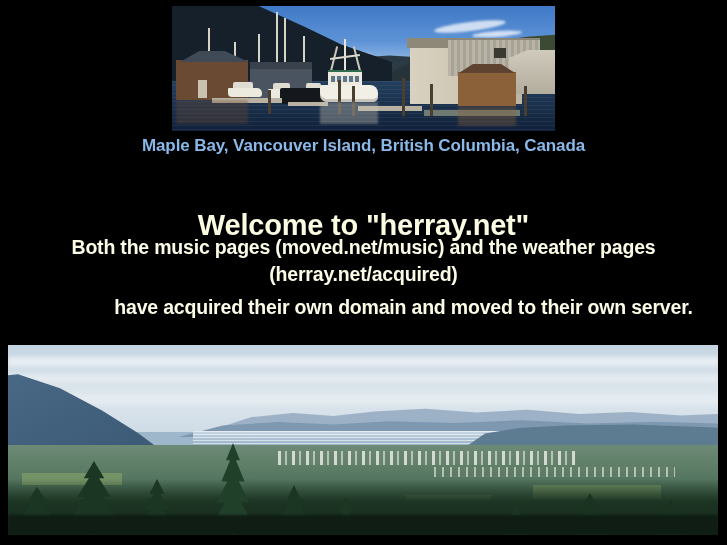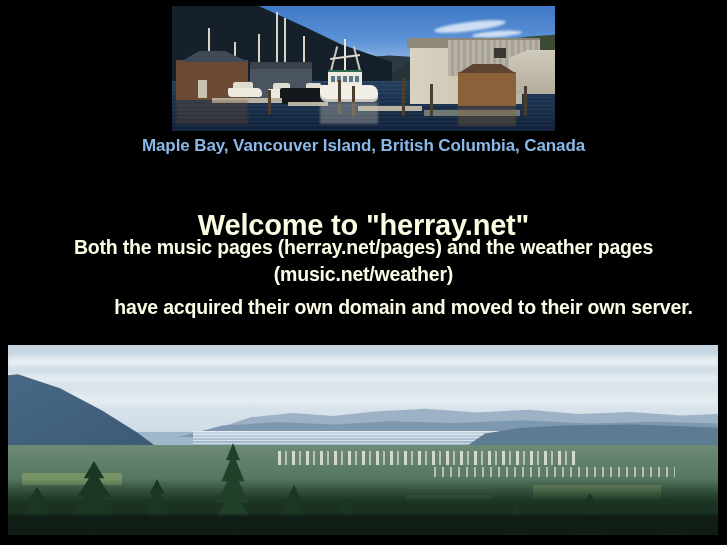--- a/index.html
+++ b/index.html
@@ -439,22 +439,22 @@
     <div class="h-refl" style="left:148px; top:96px; width:58px; height:22px; background:#cfcabb;"></div>
     <div class="h-refl" style="left:286px; top:100px; width:58px; height:20px; background:#8a6138;"></div>
     <div class="h-refl" style="left:4px; top:94px; width:72px; height:24px; background:#6b4a33;"></div>
   </div>
 
   <div class="subtitle">Maple Bay, Vancouver Island, British Columbia, Canada</div>
 
   <h1 class="headline">Welcome to "herray.net"</h1>
 
   <div class="para1">
-    <span>Both the music pages (herray.net/pages) and the weather pages</span><br>
-    <span>(music.net/weather)</span>
+    <span>Both the music pages (moved.net/music) and the weather pages</span><br>
+    <span>(herray.net/acquired)</span>
   </div>
 
   <div class="para2">have acquired their own domain and moved to their own server.</div>
 
   <div class="valley-photo">
     <div class="v-sky"></div>
     <div class="v-cloudband b1"></div>
     <div class="v-cloudband b2"></div>
     <div class="v-cloudband b3"></div>
 

